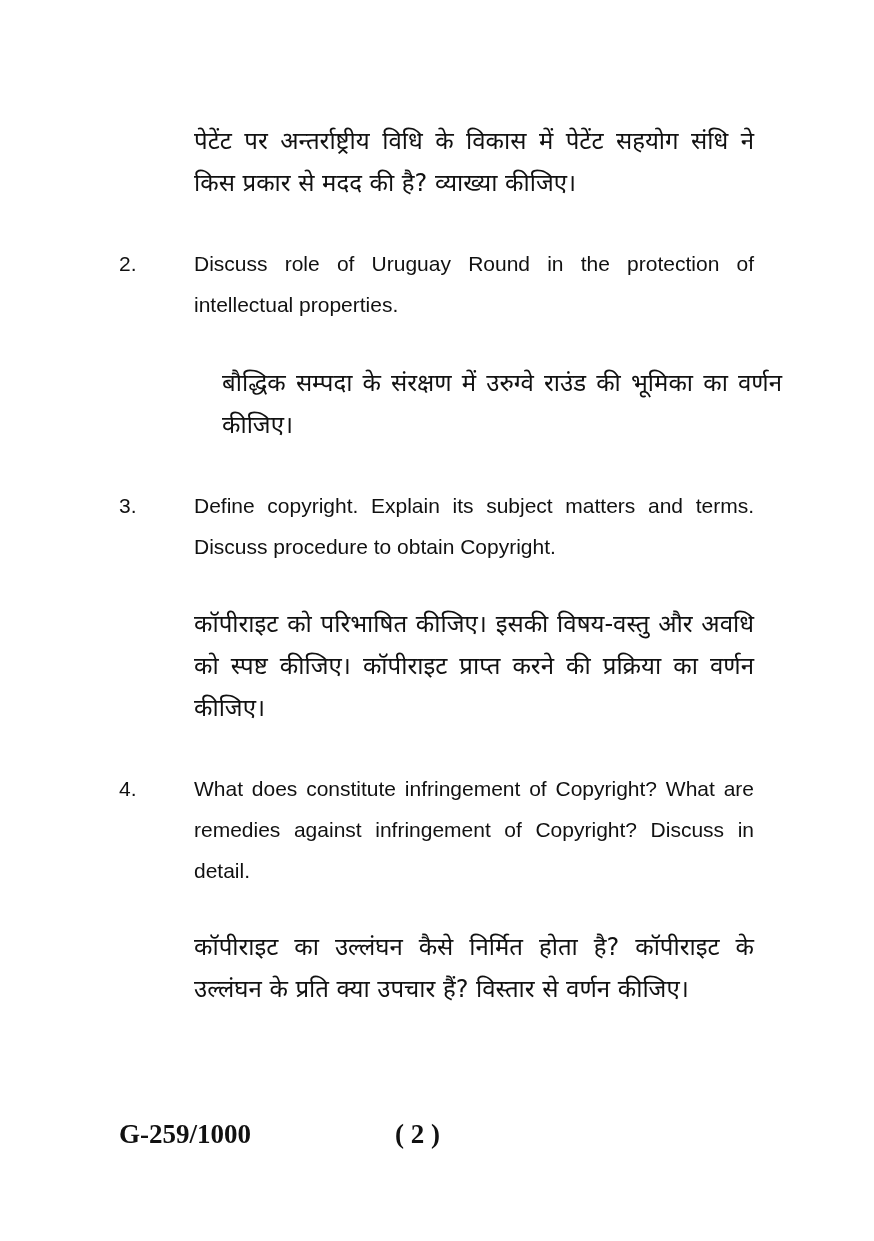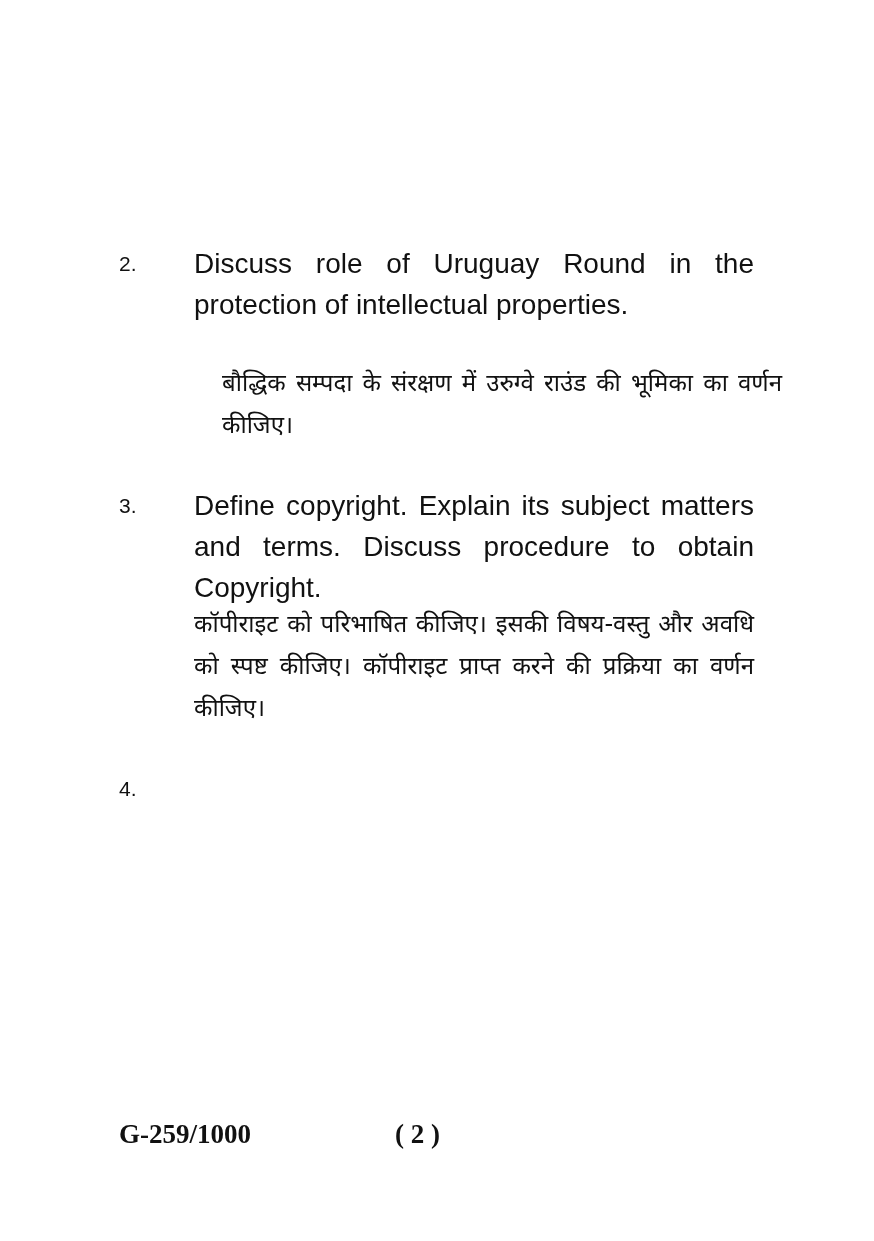--- a/index.html
+++ b/index.html
@@ -28,21 +28,21 @@
       text-align: justify;
       text-align-last: left;
     }
     .hindi {
       font-size: 24px;
       line-height: 42px;
       font-family: "DejaVu Sans", "Liberation Sans", sans-serif;
       letter-spacing: 0px;
     }
     .english {
-      font-size: 28px;
+      font-size: 21px;
       line-height: 41px;
       font-family: "Liberation Sans", sans-serif;
     }
     .qnum {
       position: absolute;
       left: 119px;
       font-size: 21px;
       line-height: 41px;
       font-family: "Liberation Sans", sans-serif;
     }
@@ -64,27 +64,30 @@
       font-size: 27px;
       line-height: 36px;
       white-space: pre;
     }
   </style>
 </head>
 <body>
 
 <div class="page">
 
+  <div class="para hindi" style="top:120px;">पेटेंट पर अन्तर्राष्ट्रीय विधि के विकास में पेटेंट सहयोग संधि ने किस प्रकार से मदद की है? व्याख्या कीजिए।</div>
 
   <div class="qnum" style="top:243px;">2.</div>
   <div class="para english" style="top:243px;">Discuss role of Uruguay Round in the protection of intellectual properties.</div>
   <div class="para hindi" style="top:362px;margin-left:28px;">बौद्धिक सम्पदा के संरक्षण में उरुग्वे राउंड की भूमिका का वर्णन कीजिए।</div>
 
   <div class="qnum" style="top:485px;">3.</div>
   <div class="para english" style="top:485px;">Define copyright. Explain its subject matters and terms. Discuss procedure to obtain Copyright.</div>
   <div class="para hindi" style="top:603px;">कॉपीराइट को परिभाषित कीजिए। इसकी विषय-वस्तु और अवधि को स्पष्ट कीजिए। कॉपीराइट प्राप्त करने की प्रक्रिया का वर्णन कीजिए।</div>
 
   <div class="qnum" style="top:768px;">4.</div>
+  <div class="para english" style="top:768px;">What does constitute infringement of Copyright? What are remedies against infringement of Copyright? Discuss in detail.</div>
+  <div class="para hindi" style="top:926px;">कॉपीराइट का उल्लंघन कैसे निर्मित होता है? कॉपीराइट के उल्लंघन के प्रति क्या उपचार हैं? विस्तार से वर्णन कीजिए।</div>
 
   <div class="footer-code">G-259/1000</div>
   <div class="footer-page">( 2 )</div>
 
 </div>
 
 </body></html>

